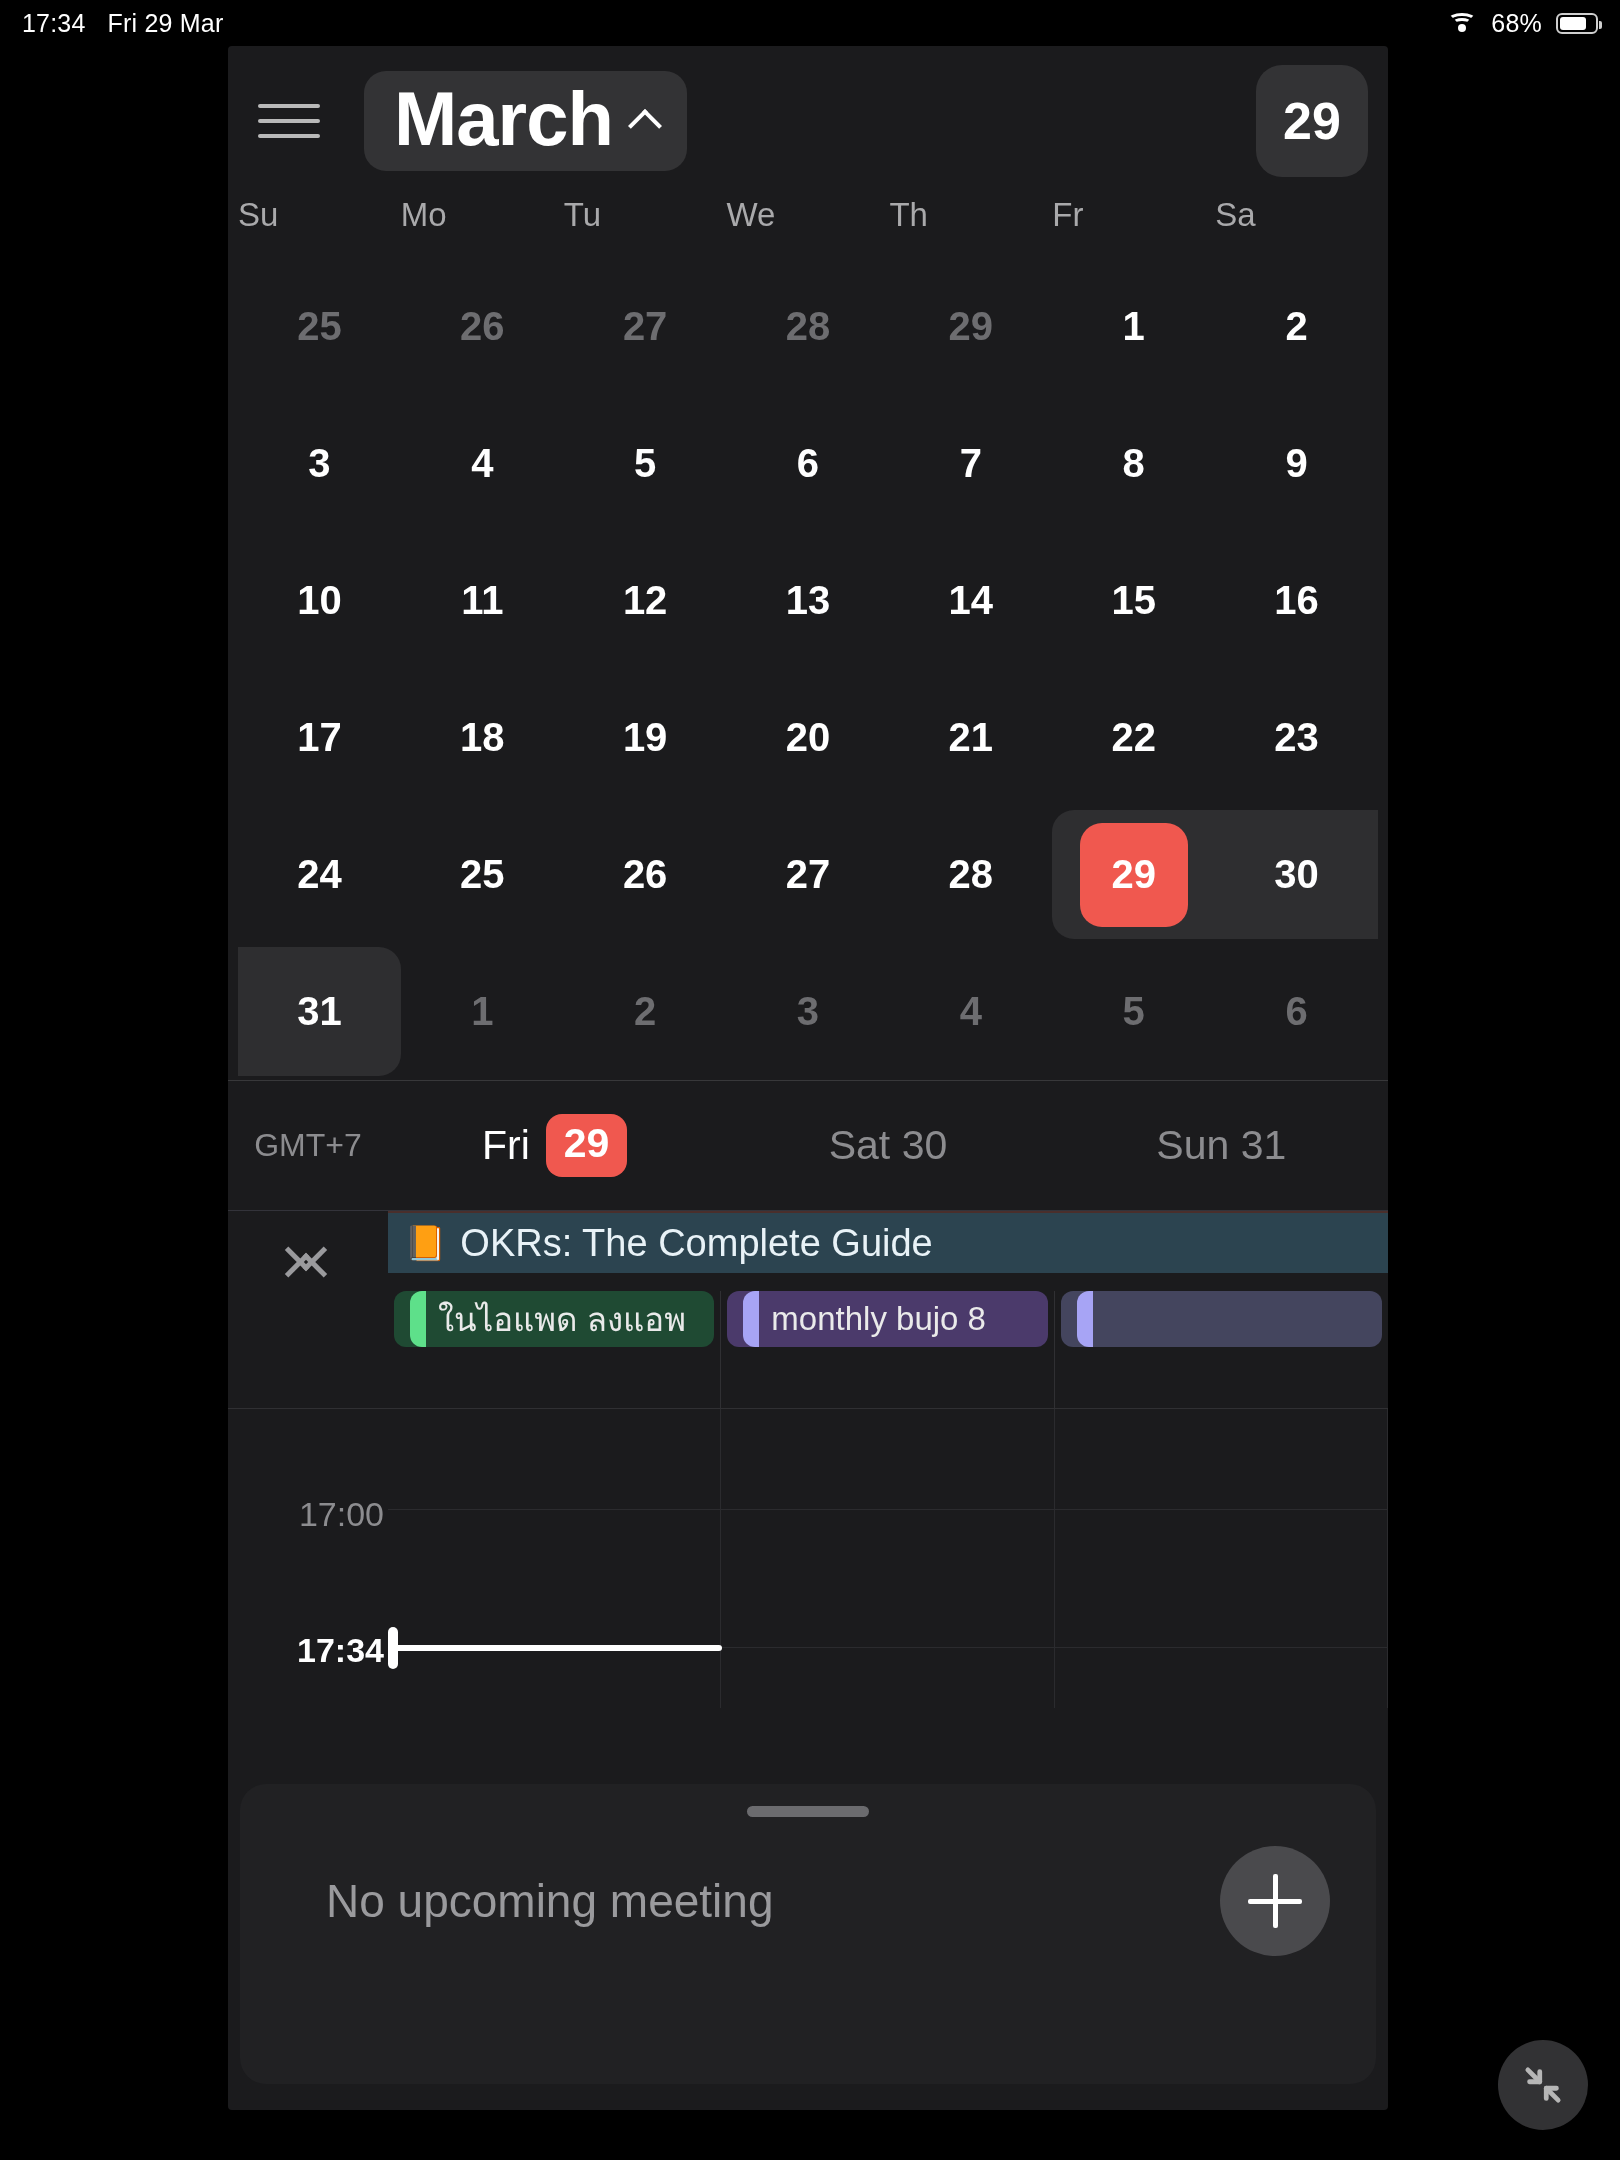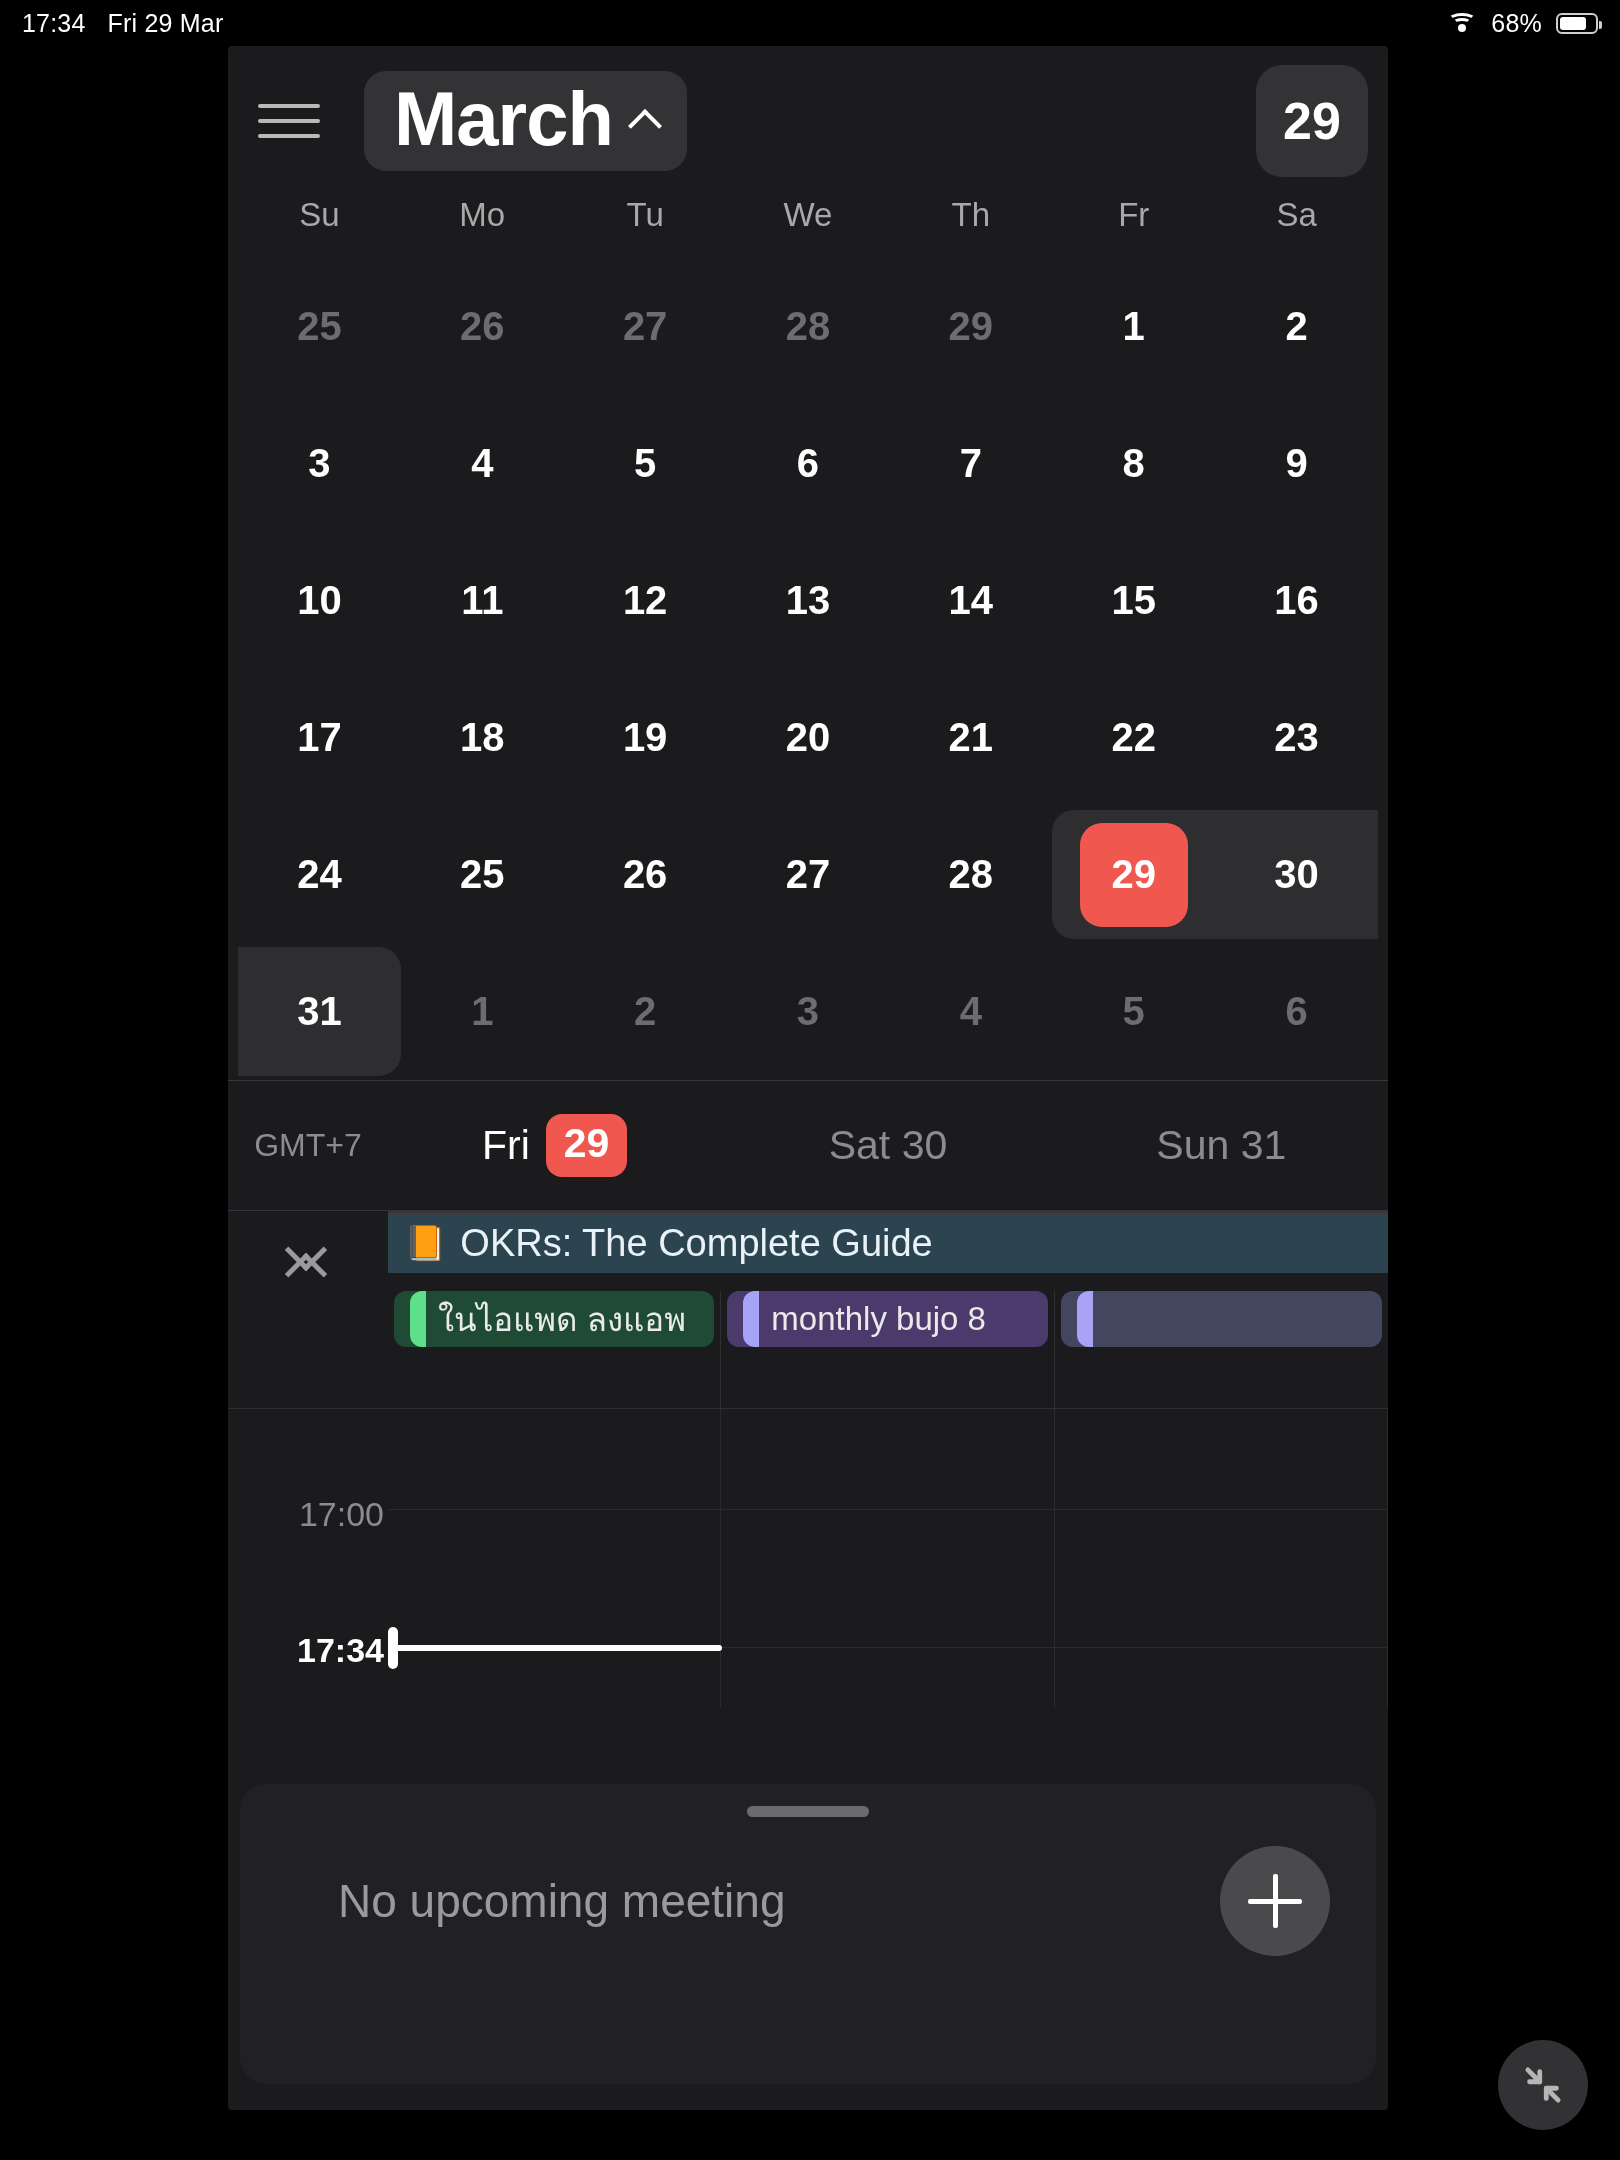--- a/index.html
+++ b/index.html
@@ -53,21 +53,21 @@
   .chev-up::before{ content:""; position:absolute; left:2px; top:8px; width:20px; height:20px;
     border-left:4px solid #fff; border-top:4px solid #fff; transform:rotate(45deg); }
   .today-badge{
     margin-left:auto; width:112px; height:112px; background:#333335; border-radius:26px;
     display:flex; align-items:center; justify-content:center; cursor:pointer;
   }
   .today-badge span{ color:#fff; font-size:52px; font-weight:600; }
 
   
   .weekdays{ display:grid; grid-template-columns:repeat(7,1fr); padding:0 10px; height:62px; }
-  .weekdays div{ color:#a9a9ab; font-size:33px; text-align:center; }
+  .weekdays div{ color:#a9a9ab; font-size:33px; text-align:left; }
 
   
   .mgrid{ padding:0 10px; }
   .wrow{ display:grid; grid-template-columns:repeat(7,1fr); height:137px; position:relative; }
   .cell{ display:flex; align-items:center; justify-content:center; position:relative; cursor:pointer; }
   .cell .num{ font-size:40px; color:#fff; font-weight:700; position:relative; z-index:2; }
   .cell.dim .num{ color:#6d6d70; }
   .cell.today .num{ color:#fff; font-weight:600; }
   .selband{ position:absolute; top:4px; bottom:4px; background:#2e2e30; z-index:1; }
   .today-chip{ position:absolute; width:108px; height:104px; background:#f0584f;
@@ -123,21 +123,21 @@
   .nowdot{ position:absolute; width:10px; height:42px; background:#fff; border-radius:5px; }
 
   
   .sheet{
     position:absolute; left:12px; right:12px; bottom:26px; height:300px;
     background:#212123; border-radius:26px;
   }
   .grab{ width:122px; height:11px; background:#6b6b6e; border-radius:6px;
          margin:22px auto 0; cursor:pointer; }
   .sheet-row{ display:flex; align-items:center; height:168px; padding:0 46px; }
-  .sheet-txt{ color:#9a9a9d; font-size:46px; margin-left:52px; }
+  .sheet-txt{ color:#9a9a9d; font-size:46px; margin-left:40px; }
   .fab{ margin-left:auto; width:110px; height:110px; border-radius:55px;
         background:#4a4a4d; display:flex; align-items:center; justify-content:center;
         cursor:pointer; }
   .fab .plus{ position:relative; width:54px; height:54px; }
   .fab .plus::before,.fab .plus::after{ content:""; position:absolute; background:#fff; border-radius:2px; }
   .fab .plus::before{ left:25px; top:0; width:5px; height:54px; }
   .fab .plus::after{ top:25px; left:0; height:5px; width:54px; }
 
   
   .mini{

